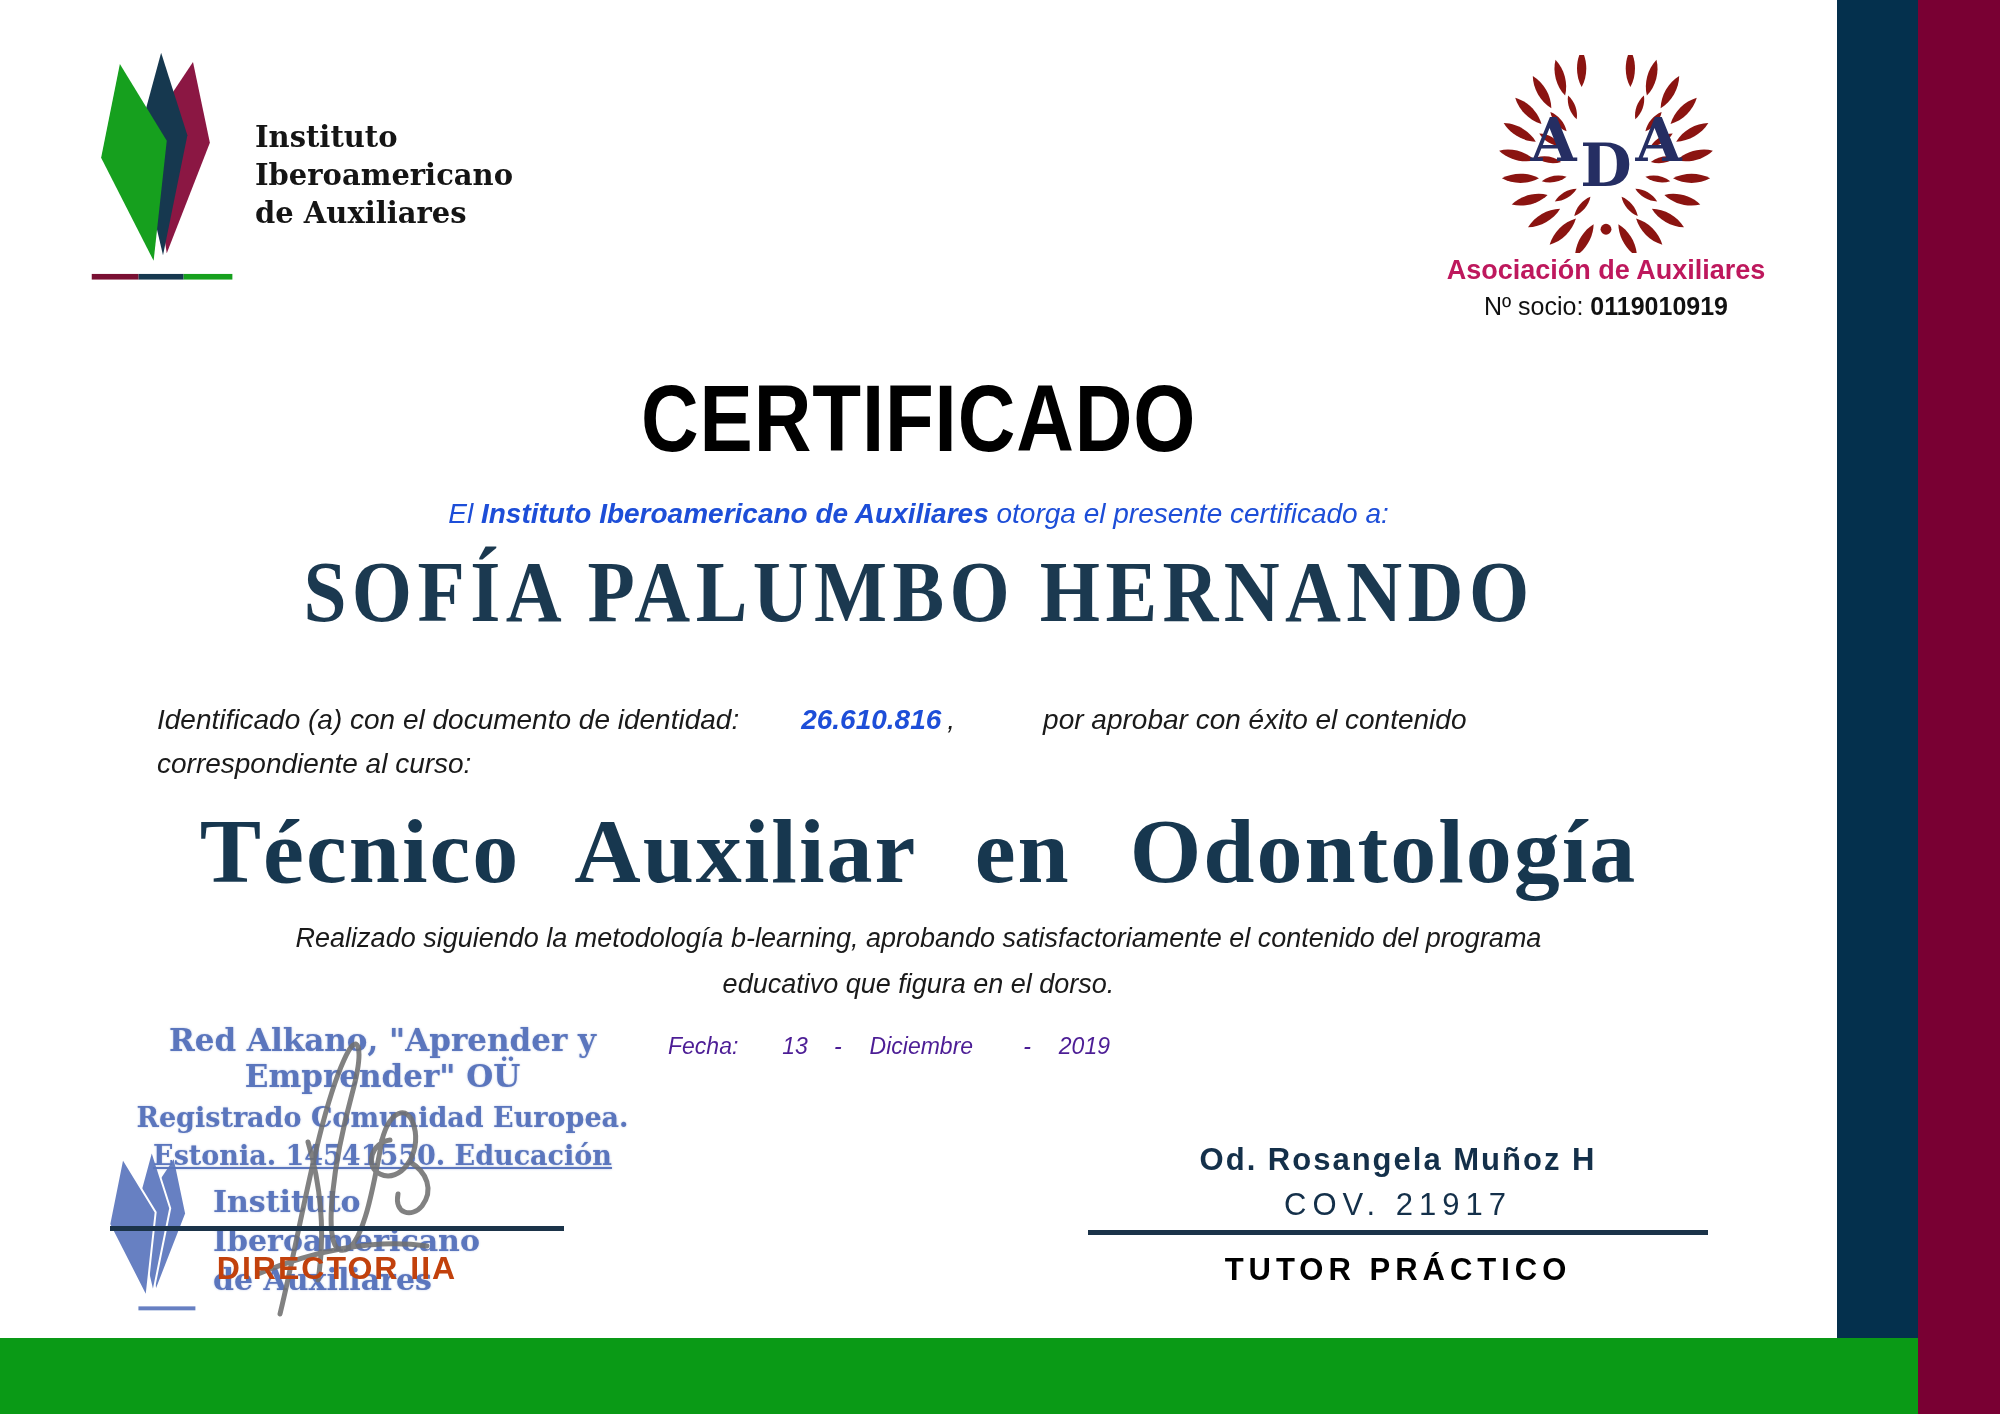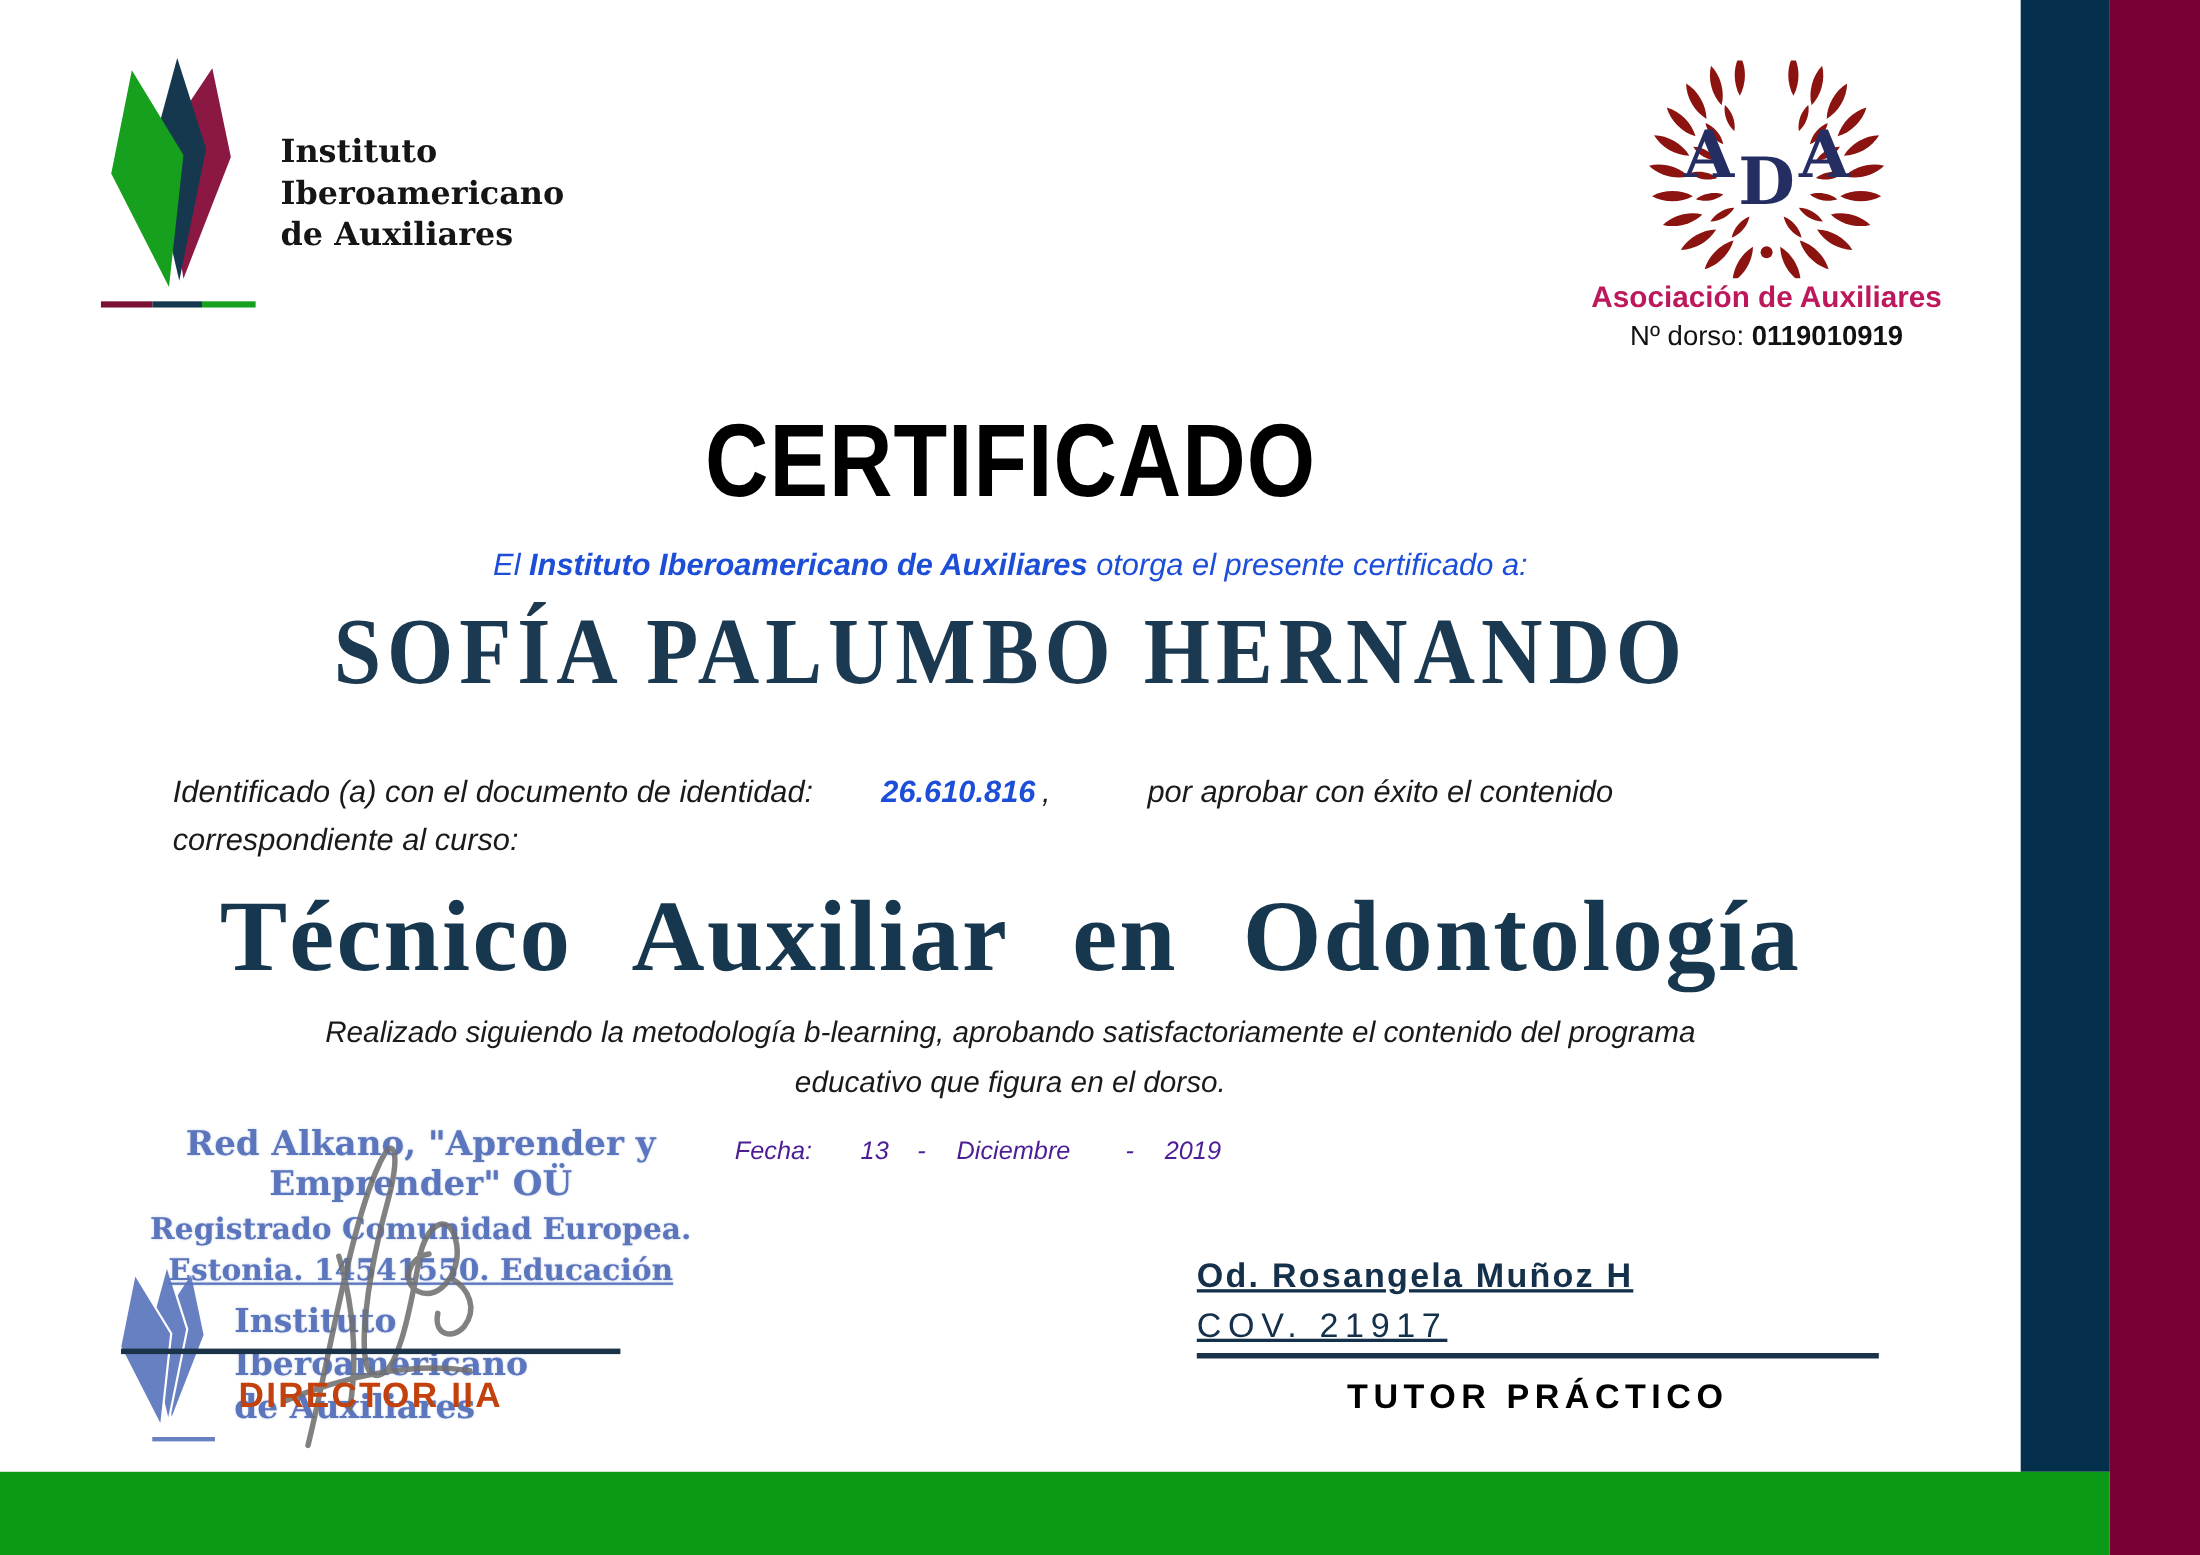--- a/index.html
+++ b/index.html
@@ -57,21 +57,21 @@
   .stamp-text .l3{font-size:27px;margin-top:7px;text-decoration:underline;}
   .stamp-logo{position:absolute;left:100px;top:1148px;width:106px;height:167px;z-index:1;opacity:.92;}
   .stamp-logo-text{position:absolute;left:213px;top:1182px;font-family:"DejaVu Serif",serif;
     font-weight:bold;font-size:30px;line-height:39px;color:#5b76bd;
     text-shadow:0 0 2px rgba(91,118,189,.45);z-index:1;}
   .signature{position:absolute;left:222px;top:1022px;width:225px;height:300px;z-index:3;}
   .sig-line-left{position:absolute;left:110px;top:1226px;width:454px;height:5px;background:#1b3349;z-index:4;}
   .role-left{position:absolute;left:110px;top:1250px;width:454px;text-align:center;
     font-size:32px;font-weight:bold;letter-spacing:2px;color:#c2410c;z-index:5;}
   
-  .tutor{position:absolute;left:1088px;top:1142px;width:620px;color:#14304a;text-decoration:underline;}
+  .tutor{position:absolute;left:1088px;top:1142px;width:620px;text-align:center;color:#14304a;}
   .tutor .t-name{font-size:31px;font-weight:bold;letter-spacing:2px;}
   .tutor .t-cov{font-size:31px;letter-spacing:6px;margin-top:9px;}
   .sig-line-right{position:absolute;left:1088px;top:1230px;width:620px;height:5px;background:#1b3349;}
   .role-right{position:absolute;left:1088px;top:1252px;width:620px;text-align:center;
     font-size:31px;font-weight:bold;letter-spacing:5px;color:#000000;}
 </style>
 </head>
 <body>
 
 <div class="canvas">
@@ -121,21 +121,21 @@
       </g>
       <use href="#branchL" transform="translate(240,0) scale(-1,1)"></use>
       <circle cx="120" cy="176" r="5.5" fill="#8b1411"></circle>
       <g font-family="DejaVu Serif, serif" font-weight="bold" fill="#252e63" text-anchor="middle">
         <text x="67" y="107" font-size="60">A</text>
         <text x="120" y="132" font-size="60">D</text>
         <text x="173" y="107" font-size="60">A</text>
       </g>
     </svg>
     <div class="assoc-name">Asociación de Auxiliares</div>
-    <div class="assoc-socio"><span>Nº dorso: </span><b>0119010919</b></div>
+    <div class="assoc-socio"><span>Nº socio: </span><b>0119010919</b></div>
   </div>
 
   <div class="content">
 
     <div class="cert-title">
       <span>CERTIFICADO</span>
     </div>
 
     <div class="intro"><span>El </span><b>Instituto Iberoamericano de Auxiliares</b><span> otorga el presente certificado a:</span></div>
 

